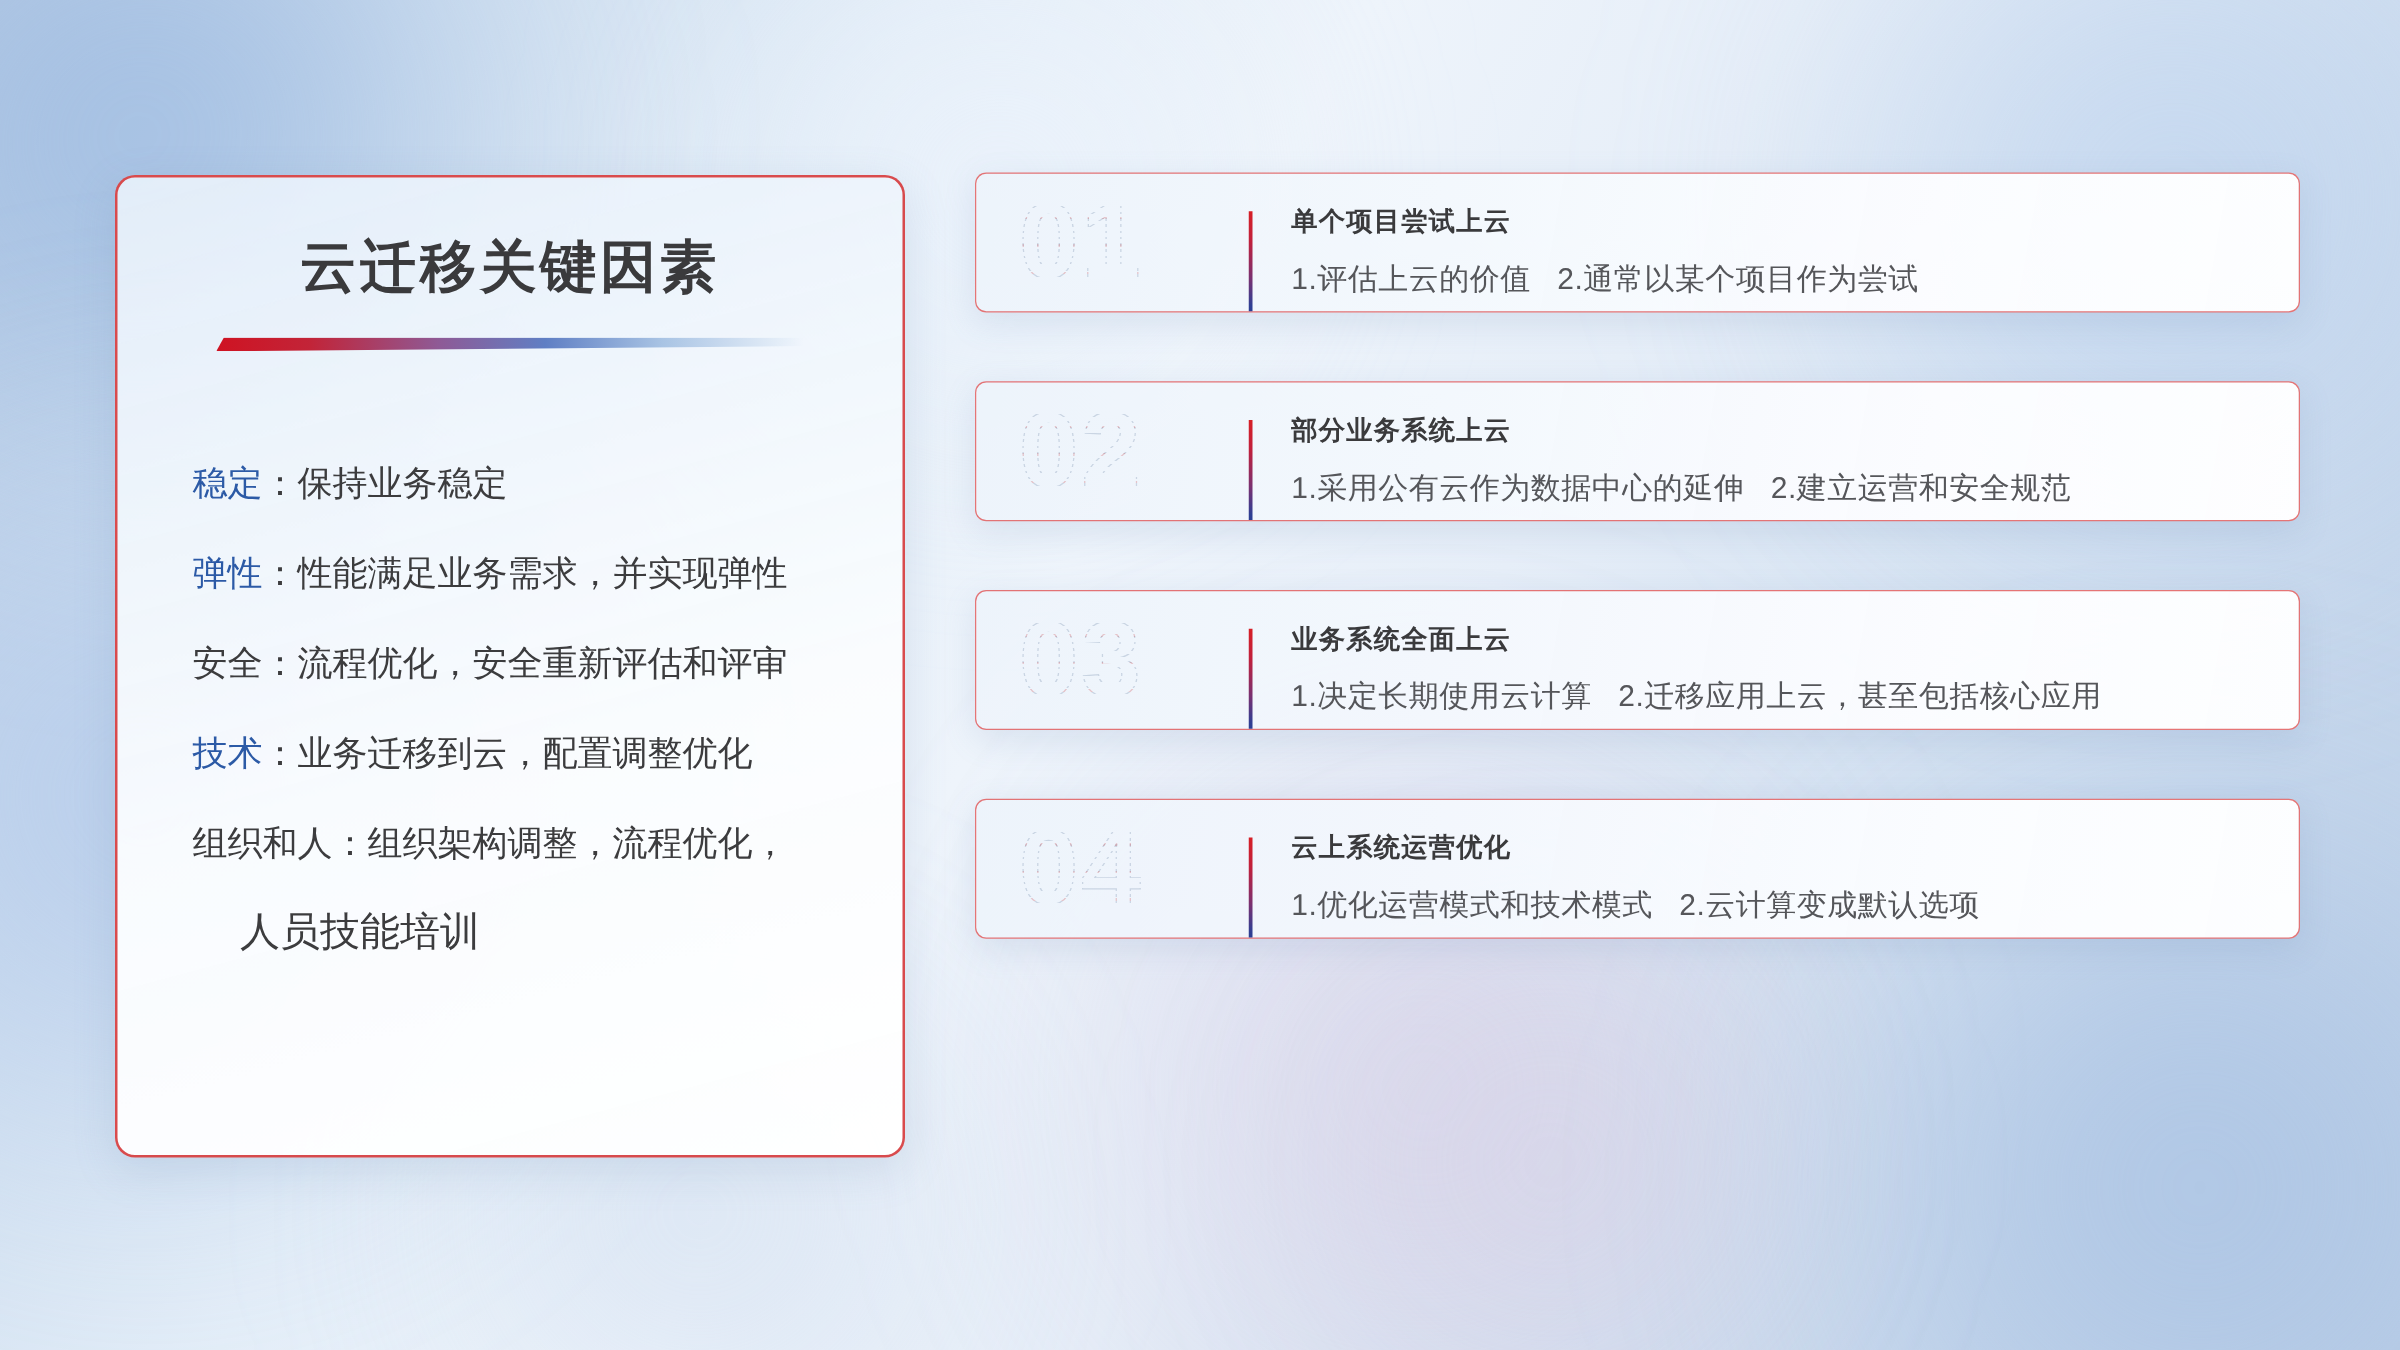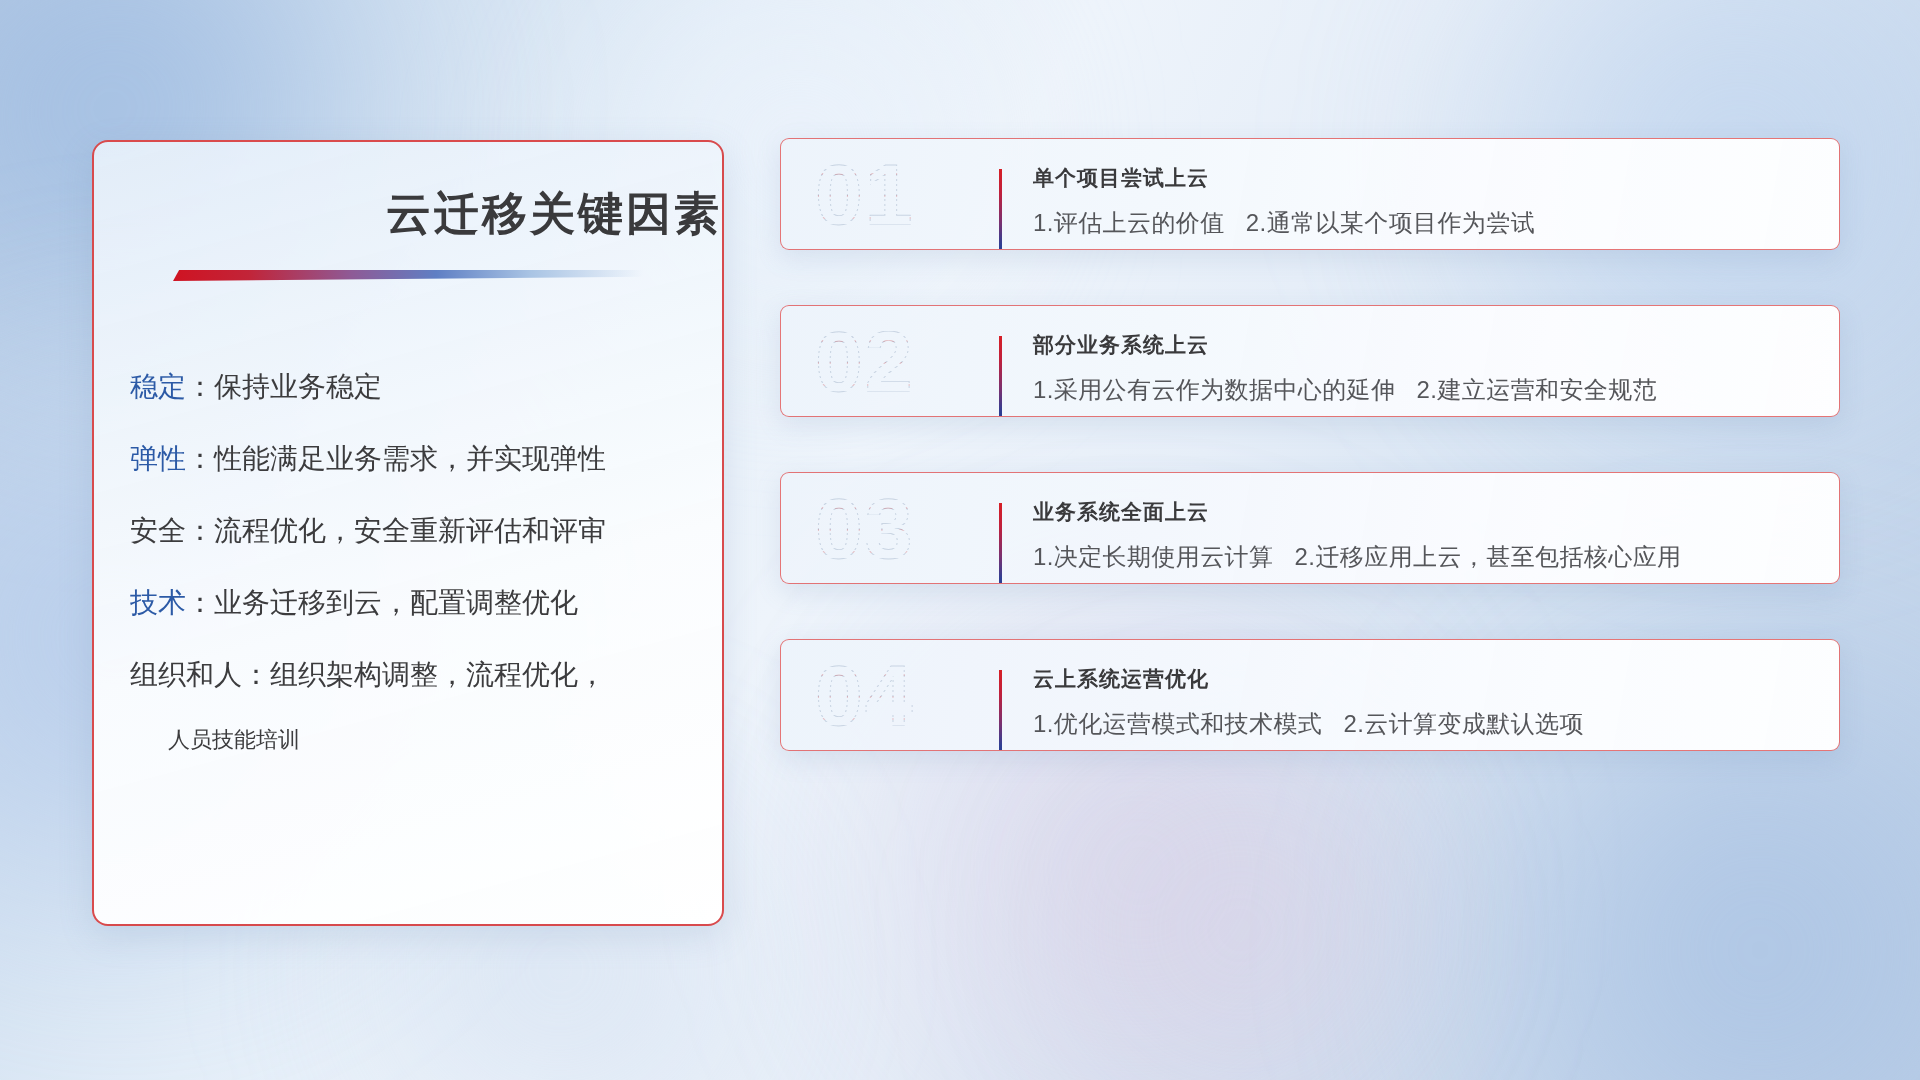--- a/index.html
+++ b/index.html
@@ -54,47 +54,47 @@
     background:linear-gradient(165deg,
         rgba(231,240,250,.92) 0%,
         rgba(240,246,252,.94) 28%,
         rgba(250,252,254,.96) 58%,
         rgba(255,255,255,.97) 100%);
     box-shadow:0 10px 34px rgba(104,136,180,.18);
     overflow:hidden;
   }
   #panel-title{
     margin-top:42px;
-    text-align:right;
+    text-align:center;
     font-size:45px;
     font-weight:bold;
     letter-spacing:3px;
     color:#3a3a3c;
   }
   #title-rule{
     margin:26px auto 0 auto;
     width:470px; height:11px;
     background:linear-gradient(90deg,#cf1322 0%,#c22438 16%,#8e5a96 38%,#5f7fc4 56%,#a9c4e4 76%,rgba(222,234,247,0) 100%);
     clip-path:polygon(1.3% 0, 100% 0, 100% 62%, 0 100%);
   }
 
-  #factor-list{ margin:92px 0 0 36px; }
+  #factor-list{ margin:92px 0 0 60px; }
   .factor-row{
     display:flex; align-items:baseline;
     font-size:28px; line-height:1;
     margin-bottom:44px; color:#3c3c3e;
     white-space:nowrap;
   }
   .factor-row.wrap-row{ margin-bottom:40px; }
   .factor-label{ color:#2c5aa6; }
   .factor-label.neutral{ color:#3c3c3e; }
   .factor-colon{ color:inherit; }
   .factor-text{ color:#3c3c3e; }
   .factor-cont{
-    margin-left:38px; font-size:22px; line-height:1; color:#3c3c3e;
+    margin-left:38px; font-size:32px; line-height:1; color:#3c3c3e;
   }
 
   
   #cards{ position:absolute; left:780px; top:138px; width:1060px; }
   .card{
     position:relative;
     height:112px;
     margin-bottom:55px;
     border-radius:9px;
     border:1px solid rgba(222,78,80,.78);

